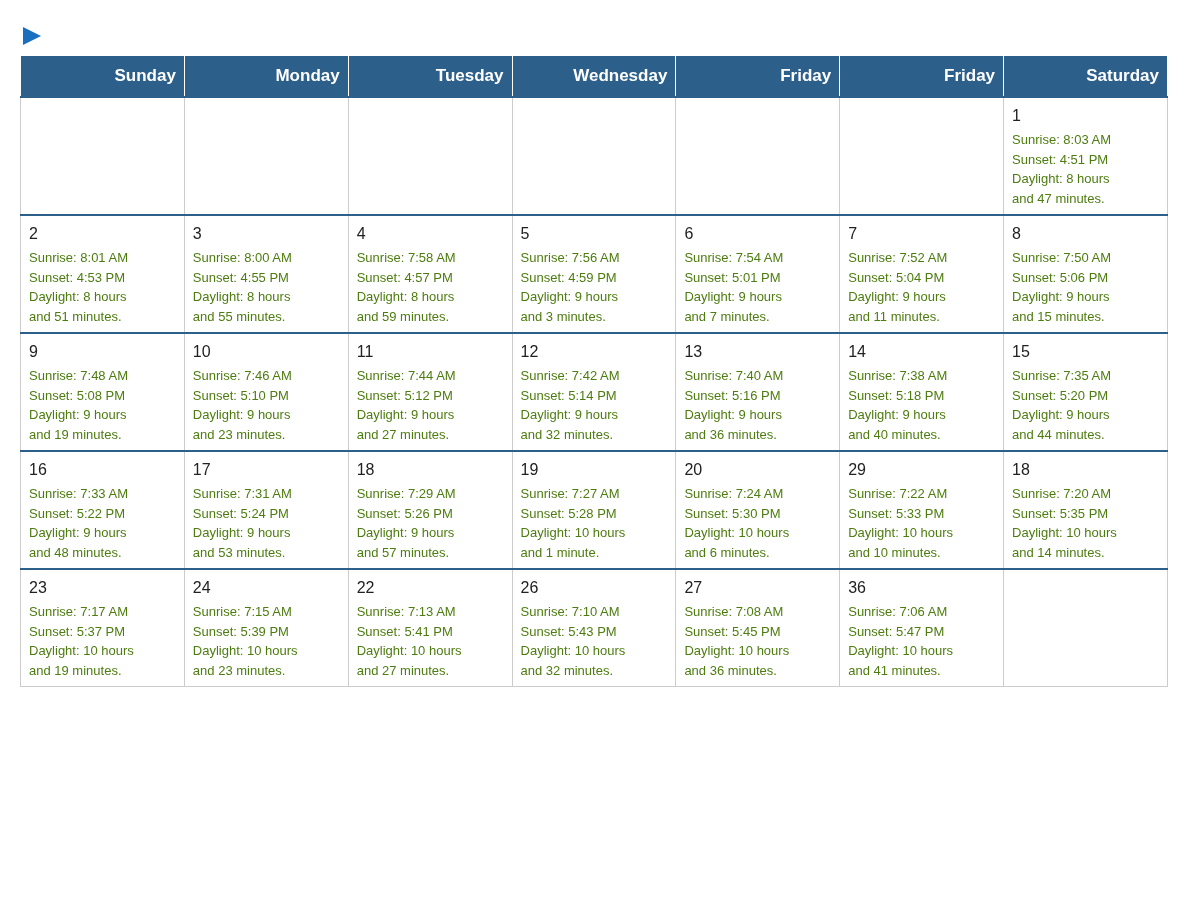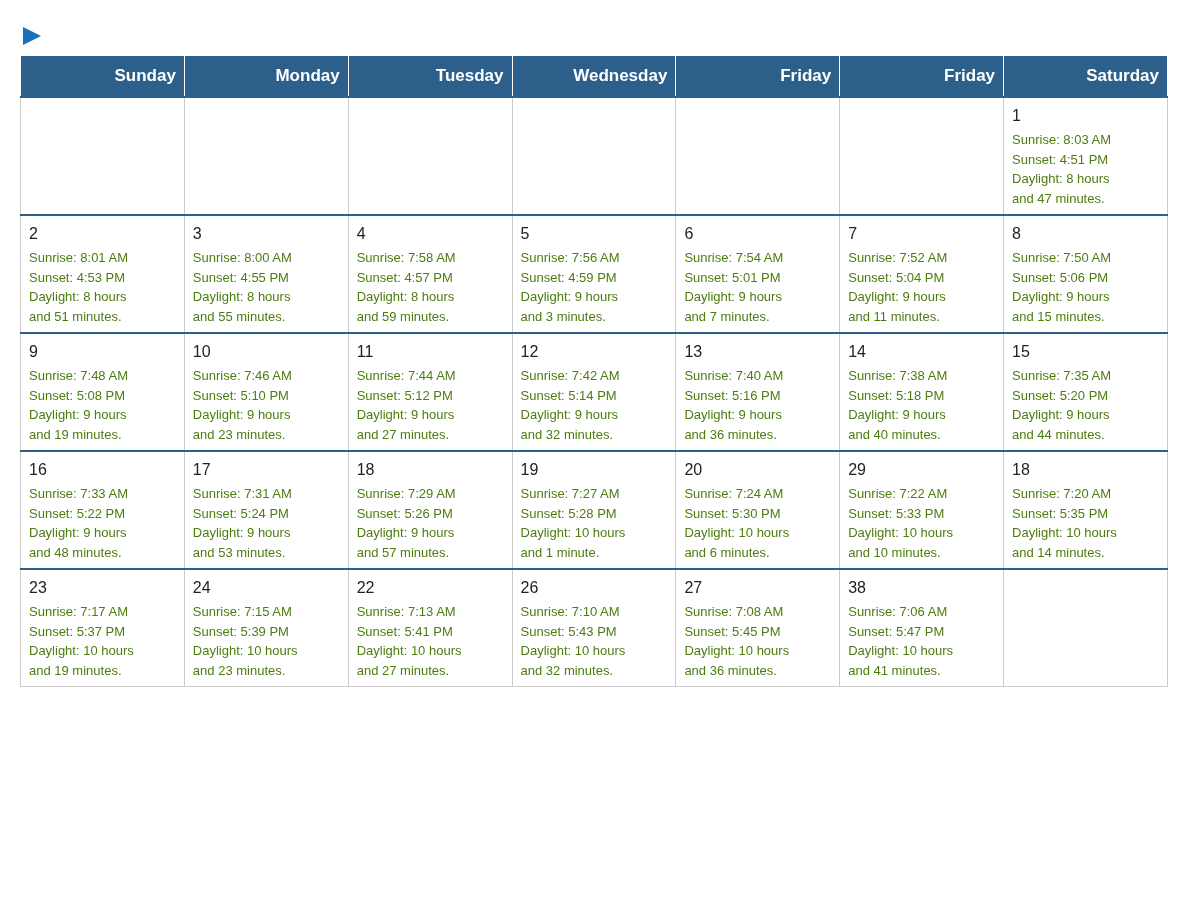--- a/index.html
+++ b/index.html
@@ -247,19 +247,19 @@
         </td>
         <td>
           <span class="day-number">26</span>
           <div class="day-info">Sunrise: 7:10 AM<br>Sunset: 5:43 PM<br>Daylight: 10 hours<br>and 32 minutes.</div>
         </td>
         <td>
           <span class="day-number">27</span>
           <div class="day-info">Sunrise: 7:08 AM<br>Sunset: 5:45 PM<br>Daylight: 10 hours<br>and 36 minutes.</div>
         </td>
         <td>
-          <span class="day-number">38</span>
+          <span class="day-number">36</span>
           <div class="day-info">Sunrise: 7:06 AM<br>Sunset: 5:47 PM<br>Daylight: 10 hours<br>and 41 minutes.</div>
         </td>
         <td class="empty-cell"></td>
       </tr>
     </tbody>
 </table>
 
 </body></html>

